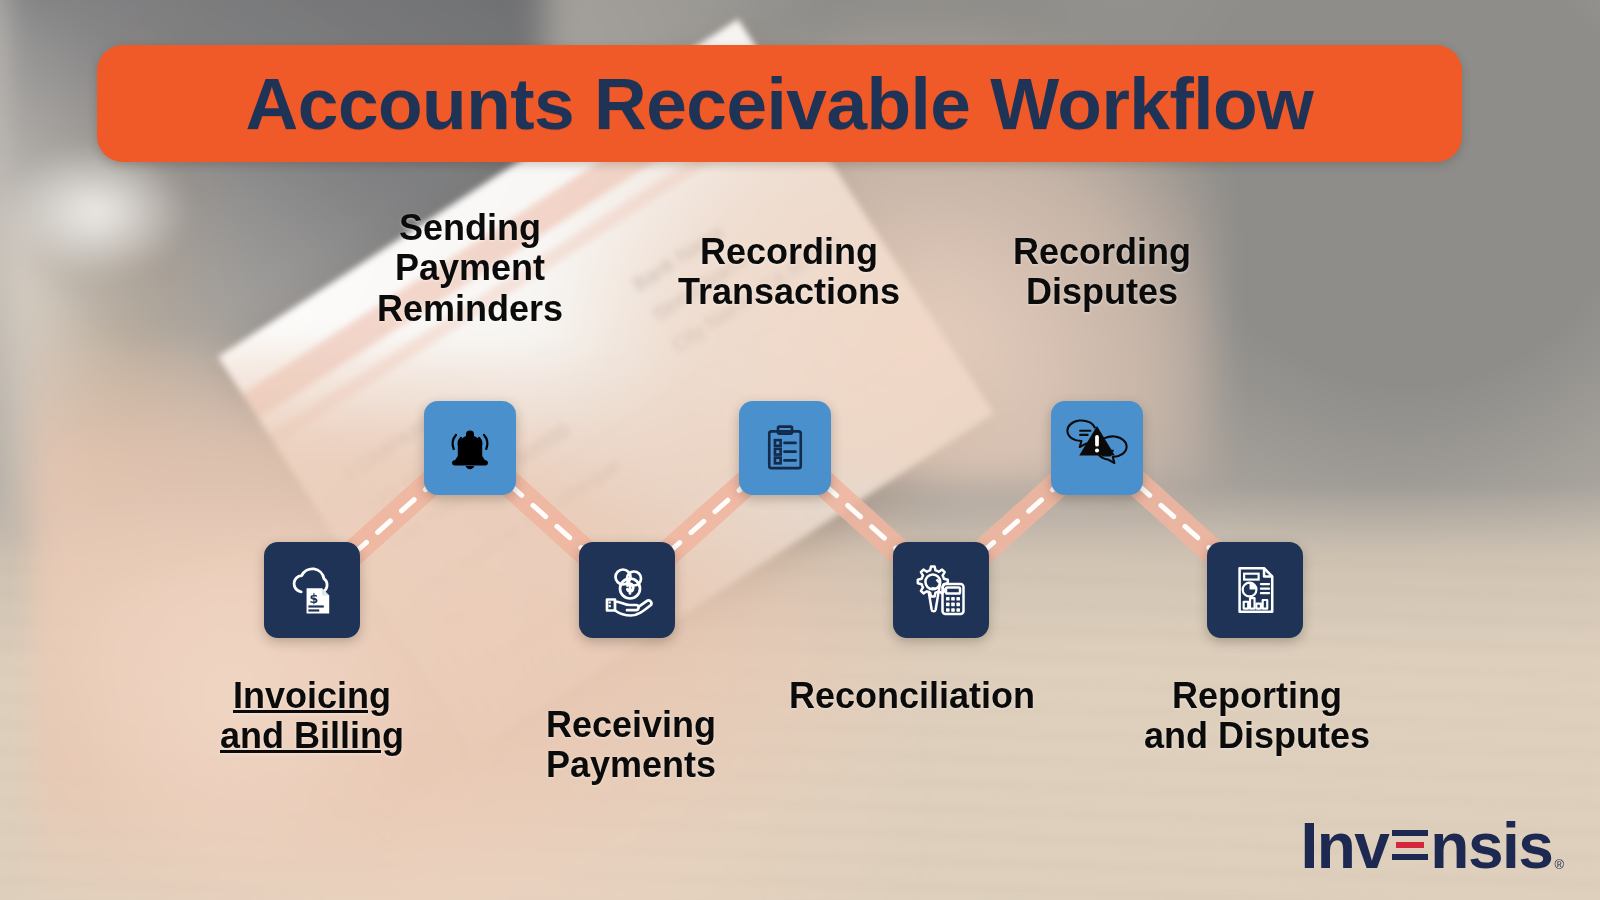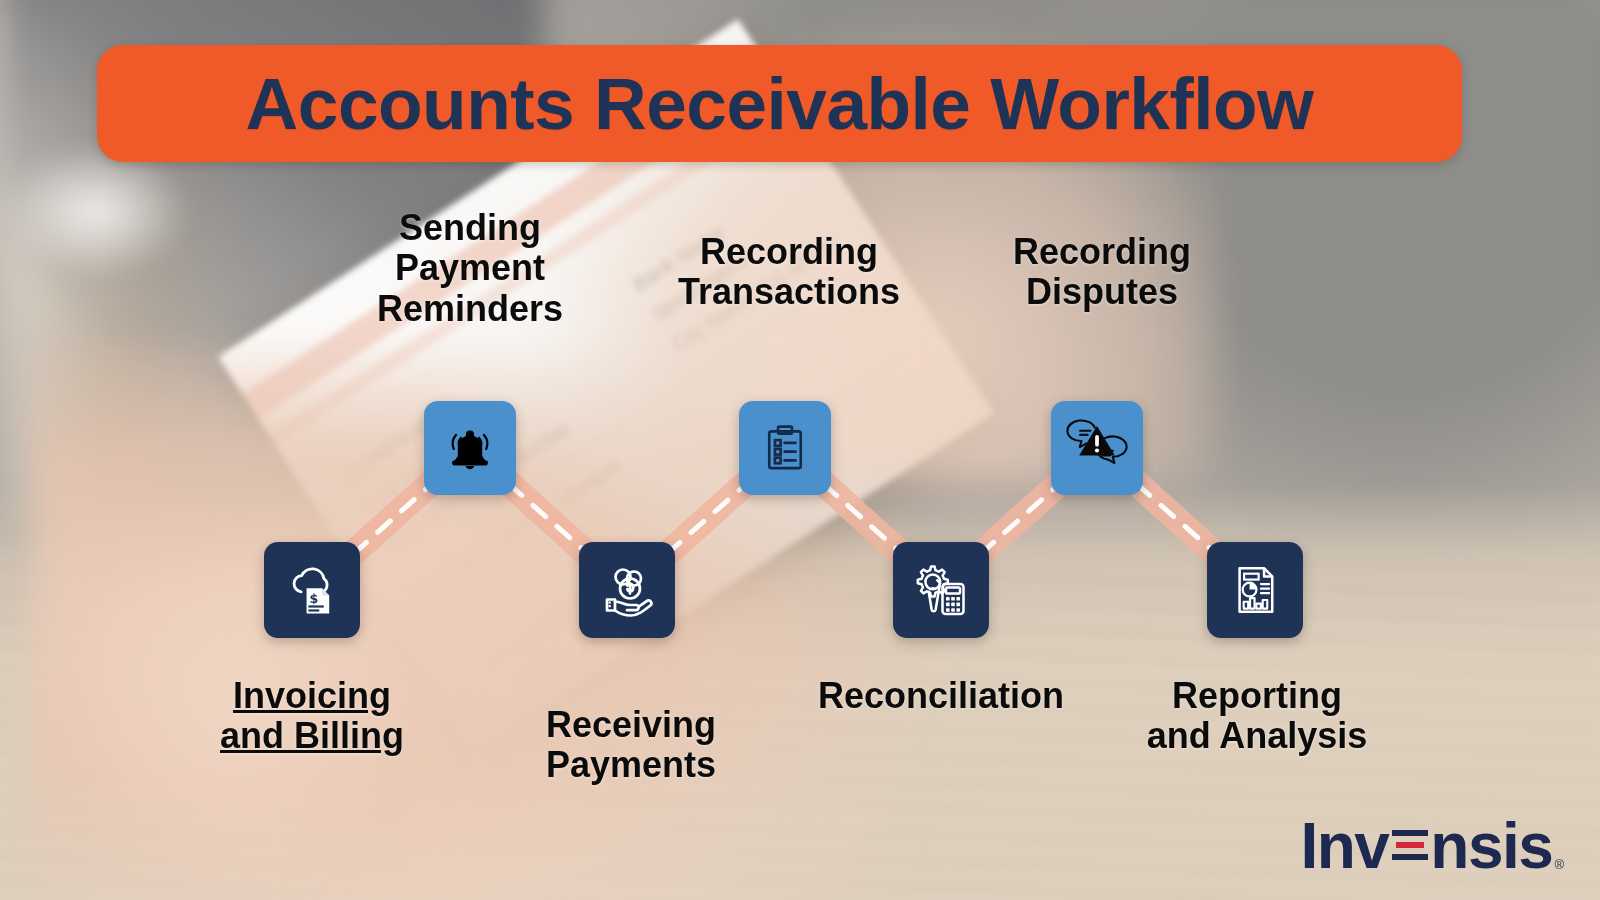--- a/index.html
+++ b/index.html
@@ -364,21 +364,21 @@
           <rect x="47.4" y="39" width="3.6" height="3.6" rx="0.7"></rect>
           <rect x="37" y="44.6" width="3.6" height="3.6" rx="0.7"></rect>
           <rect x="42.2" y="44.6" width="3.6" height="3.6" rx="0.7"></rect>
           <rect x="47.4" y="44.6" width="3.6" height="3.6" rx="0.7"></rect>
           <rect x="37" y="50.2" width="3.6" height="3.6" rx="0.7"></rect>
           <rect x="42.2" y="50.2" width="3.6" height="3.6" rx="0.7"></rect>
           <rect x="47.4" y="50.2" width="3.6" height="3.6" rx="0.7"></rect>
         </g>
       </svg>
     </div>
-    <div class="step-label" style="left:785px; top:676px; width:312px;">Reconciliation</div>
+    <div class="step-label" style="left:756px; top:676px; width:312px;">Reconciliation</div>
   </div>
 
   <div class="node">
     <div class="icon-box top" style="left:1051px; top:401px;">
       <svg width="62" height="60" viewBox="0 0 64 64">
         <g fill="none" stroke="#0a0a0a" stroke-width="2.2" stroke-linejoin="round">
           <path d="M30 11 a15 11 0 1 0 -14.6 13.6 l-1.8 6.4 l6.6 -3.6 a15 11 0 0 0 9.8 -3.4"></path>
           <path d="M34 28 a15 11 0 1 1 14.8 13.6 l1.8 6.4 l-6.6 -3.6 A15 11 0 0 1 34 28 z"></path>
         </g>
         <g stroke="#0a0a0a" stroke-width="2.2" stroke-linecap="round">
@@ -411,21 +411,21 @@
         </g>
         <g fill="none" stroke="#ffffff" stroke-width="2.4" stroke-linejoin="round">
           <rect x="19.5" y="45" width="5" height="7.5"></rect>
           <rect x="26.5" y="41" width="5" height="11.5"></rect>
           <rect x="33.5" y="47" width="5" height="5.5"></rect>
           <rect x="40.5" y="43" width="5" height="9.5"></rect>
         </g>
       </svg>
     </div>
     <div class="step-label" style="left:1098px; top:676px; width:318px;">Reporting
-and Analysis</div>
+and Disputes</div>
   </div>
 
   <div class="logo">
     <div class="logo-text">
       <span>Inv</span><svg width="46" height="56" viewBox="0 0 46 56" style="vertical-align:-6px;margin:0 -2px">
         <rect x="6" y="12" width="36" height="6" fill="#1d2951"></rect>
         <rect x="10" y="24" width="28" height="6" fill="#d6263c"></rect>
         <rect x="6" y="36" width="36" height="6" fill="#1d2951"></rect>
       </svg><span>nsis</span>
     </div>

